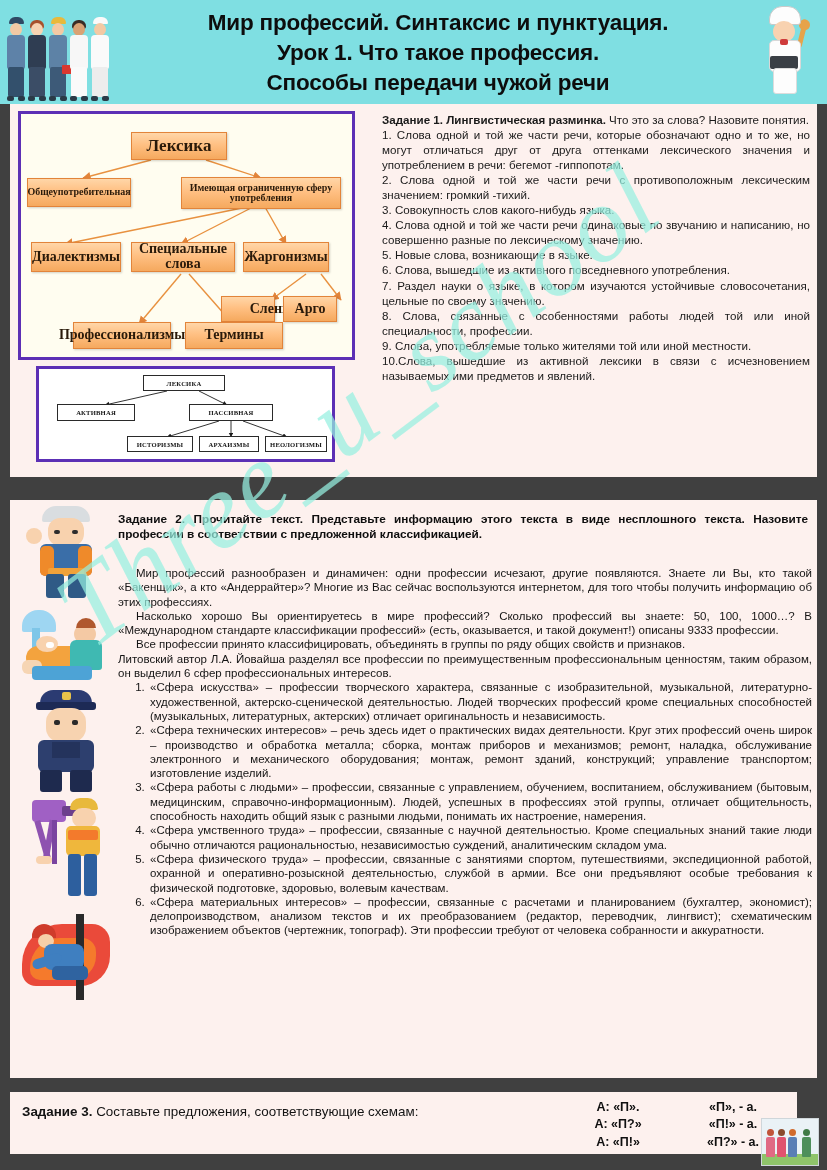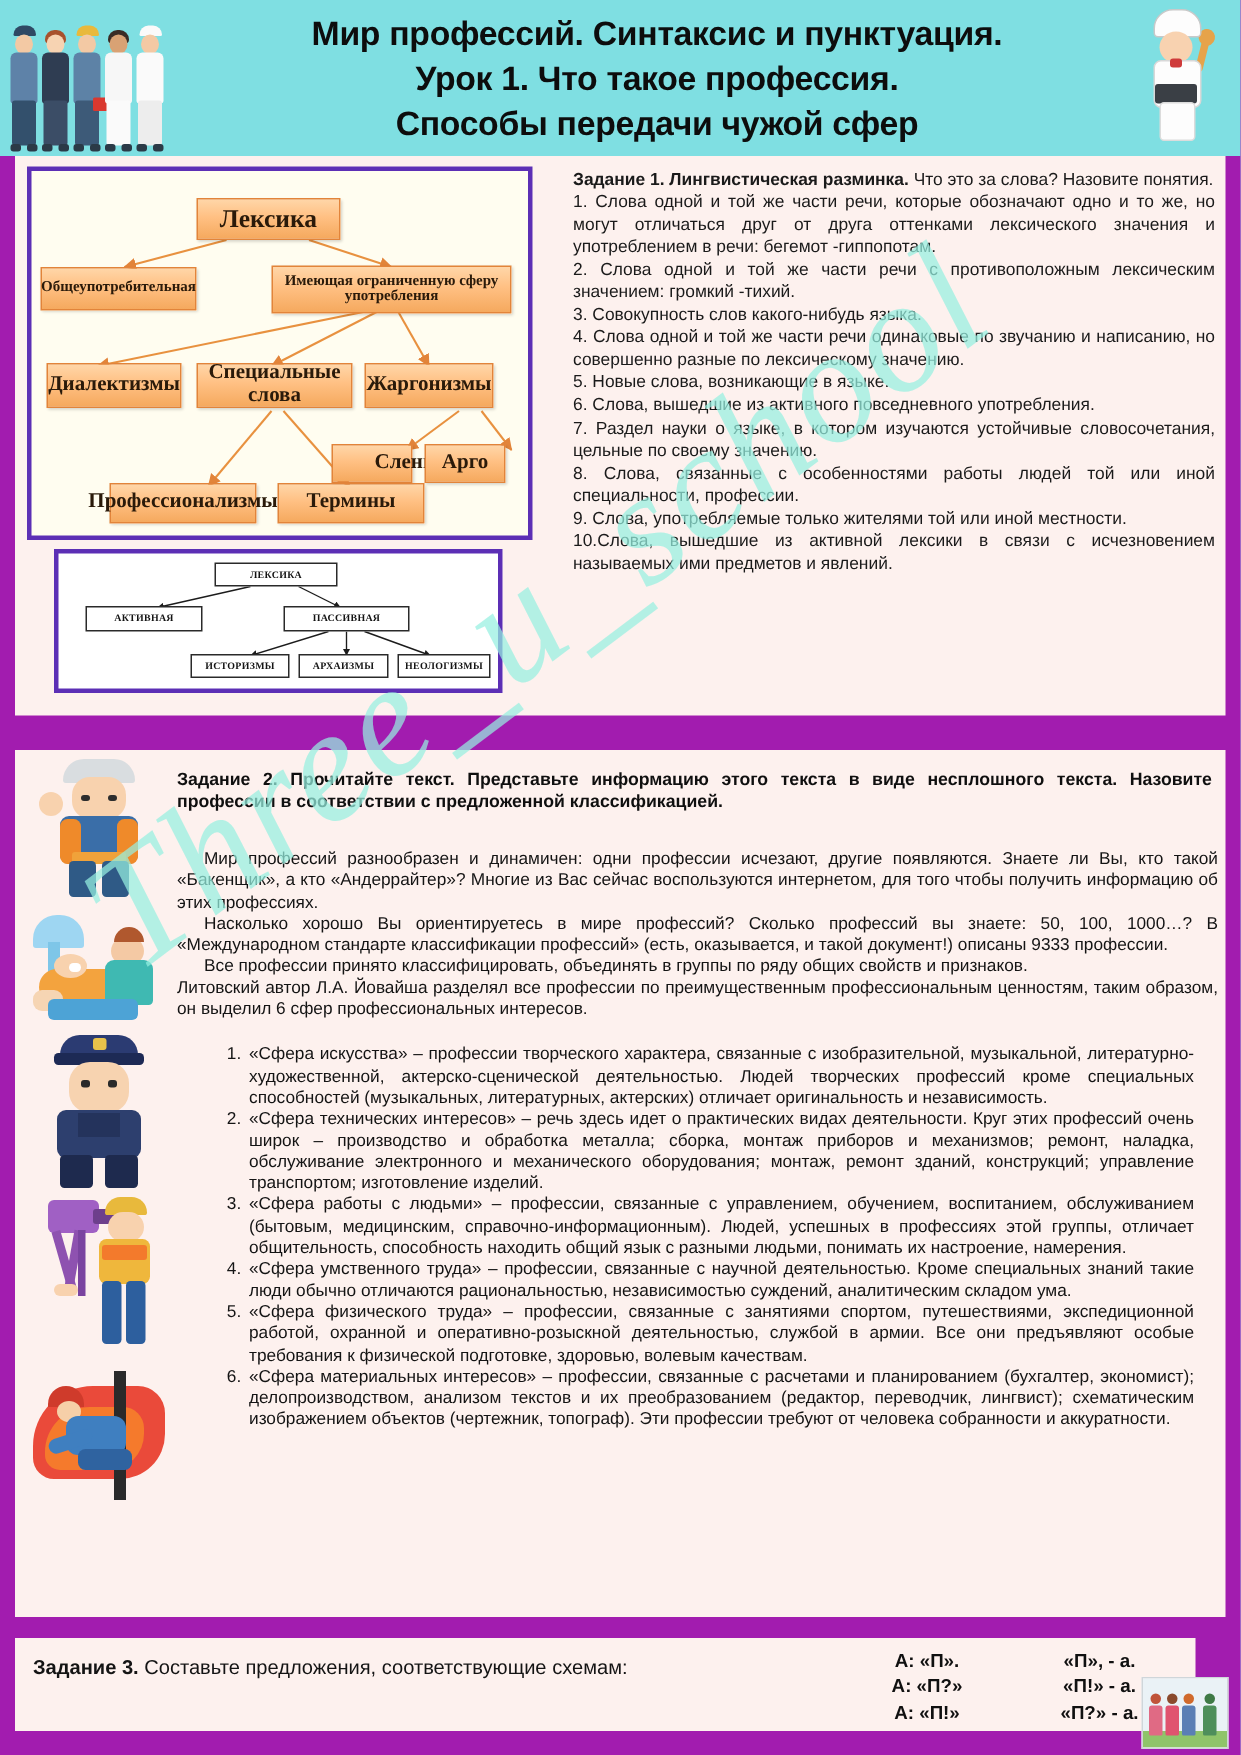--- a/index.html
+++ b/index.html
@@ -13,21 +13,21 @@
     position: relative;
     overflow: hidden;
     font-family: "Liberation Sans", sans-serif;
     background: #6fd9de;
   }
 
   
   #page {
     position: absolute;
     inset: 0;
-    background: #a21caf;
+    background: #404040;
     overflow: hidden;
   }
 
   
   #watermark {
     position: absolute;
     left: 70px;
     top: 560px;
     transform: rotate(-37deg);
     transform-origin: left center;
@@ -251,21 +251,21 @@
     width: 694px;
     font-size: 11.5px;
     line-height: 14.3px;
     color: #141414;
     text-align: justify;
     text-justify: inter-word;
   }
   #task2-body p { margin: 0 0 0 0; text-indent: 18px; }
   #task2-body p.noind { text-indent: 0; }
   #task2-body ol {
-    margin: 16px; padding: 0 0 0 30px;
+    margin: 0; padding: 0 0 0 30px;
     list-style-position: outside;
   }
   #task2-body ol li { margin: 0; padding-left: 2px; }
 
   
   .art {
     position: absolute;
     left: 8px;
     width: 94px;
   }
@@ -377,21 +377,21 @@
         <div class="p-body" style="background:#fafafa"></div>
         <div class="p-legs" style="background:#ededed"></div>
         <div class="p-shoe l"></div>
           <div class="p-shoe r"></div>
       </div>
     </div>
 
     <div id="header-title">
       <div>Мир профессий. Синтаксис и пунктуация.</div>
       <div>Урок 1. Что такое профессия.</div>
-      <div>Способы передачи чужой сфер</div>
+      <div>Способы передачи чужой речи</div>
     </div>
 
     <div id="chef">
       <div class="spoon"></div>
       <div class="toque"></div>
       <div class="face"></div>
       <div class="torso"></div>
       <div class="tie"></div>
       <div class="apron"></div>
       <div class="legs"></div>

